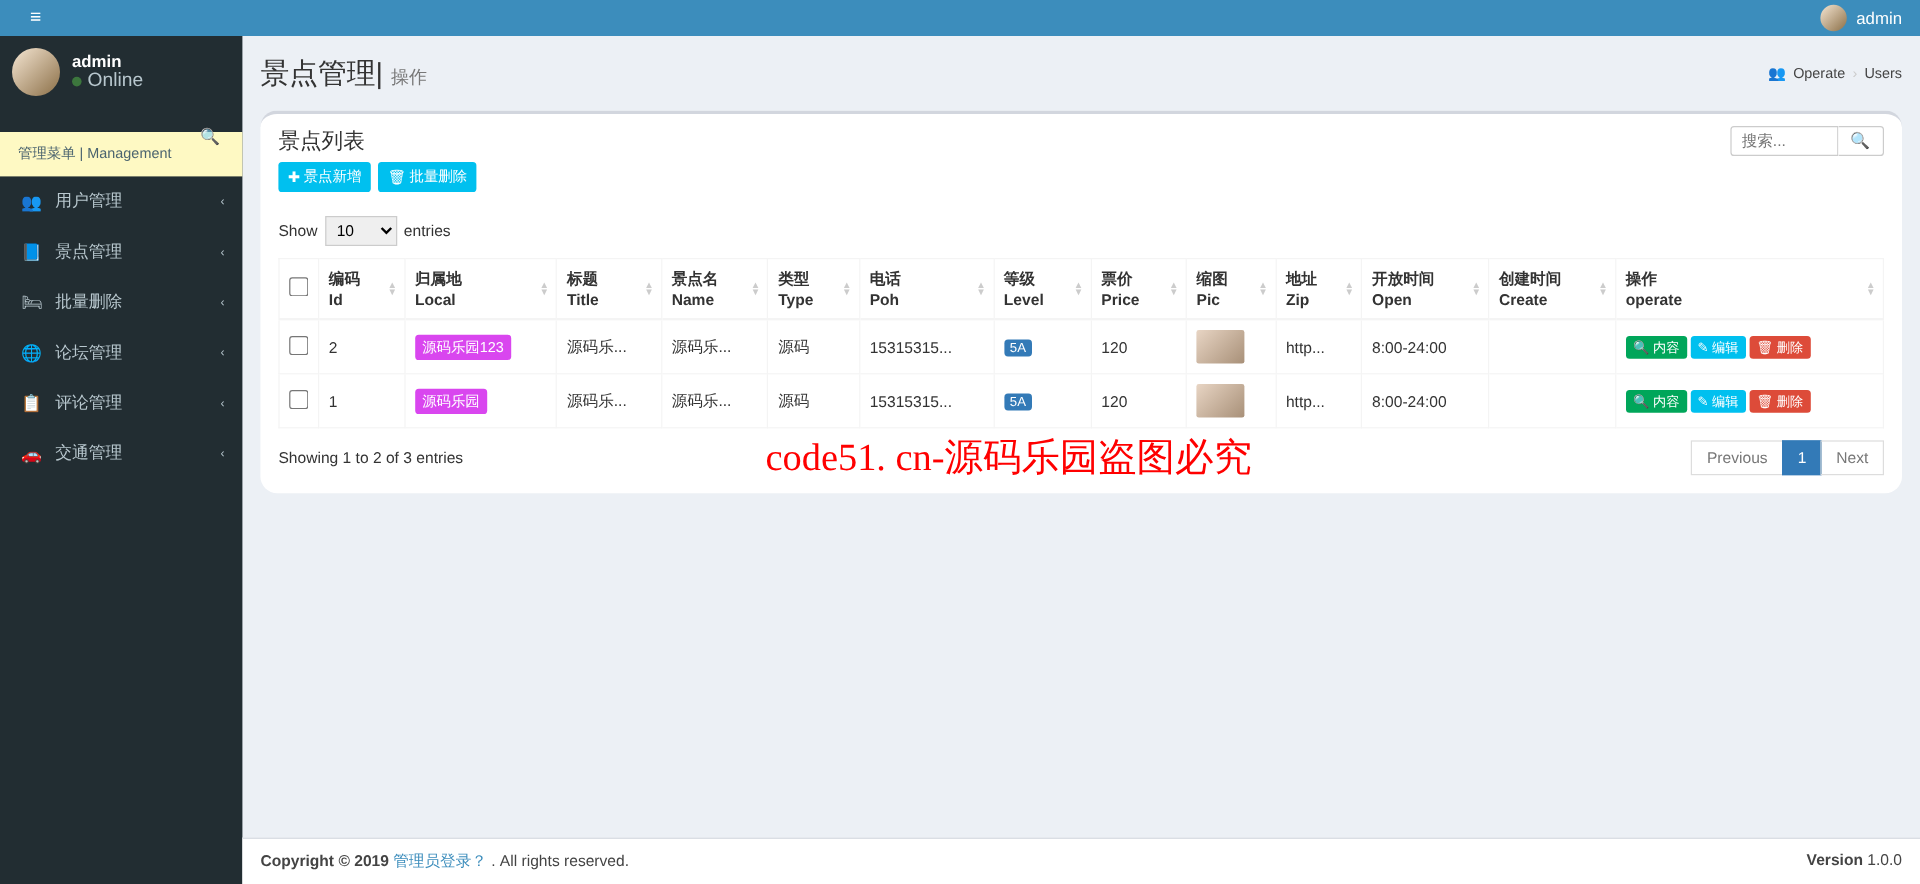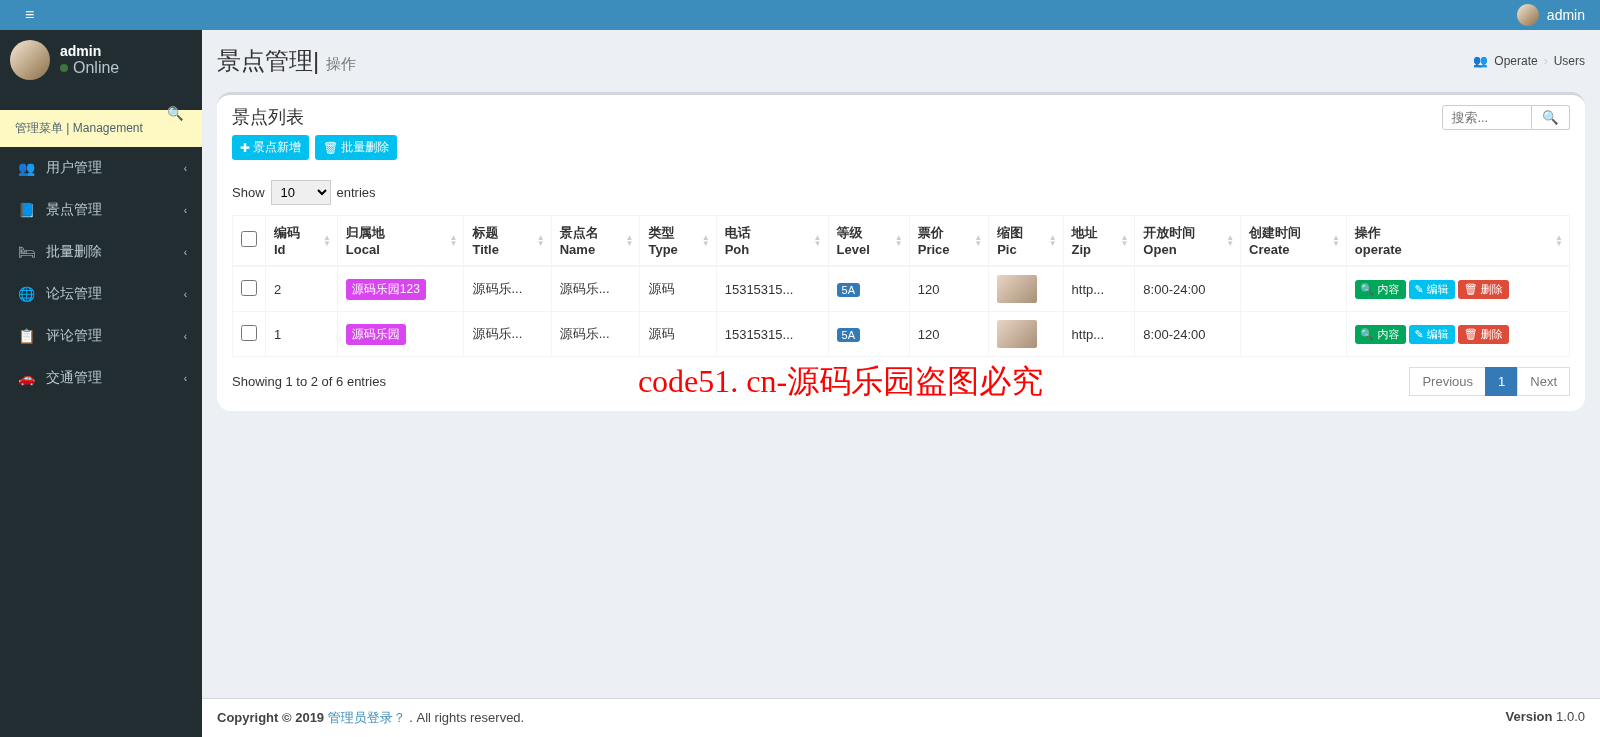--- a/index.html
+++ b/index.html
@@ -274,21 +274,21 @@
       <button class="btn btn-success btn-xs"><span>🔍</span>内容</button>
       <button class="btn btn-info btn-xs"><span>✎</span>编辑</button>
       <button class="btn btn-danger btn-xs"><span>🗑</span>删除</button>
     </div>
                 </td>
               </tr>
             </tbody>
         </table>
 
         <div class="dt-bottom">
-          <span>Showing 1 to 2 of 6 entries</span>
+          <span>Showing 1 to 2 of 3 entries</span>
           <ul class="pagination">
             <li class="page-item disabled">Previous</li>
             <li class="page-item active">1</li>
             <li class="page-item disabled">Next</li>
           </ul>
         </div>
       </div>
     </div>
 
     <div class="footer">

